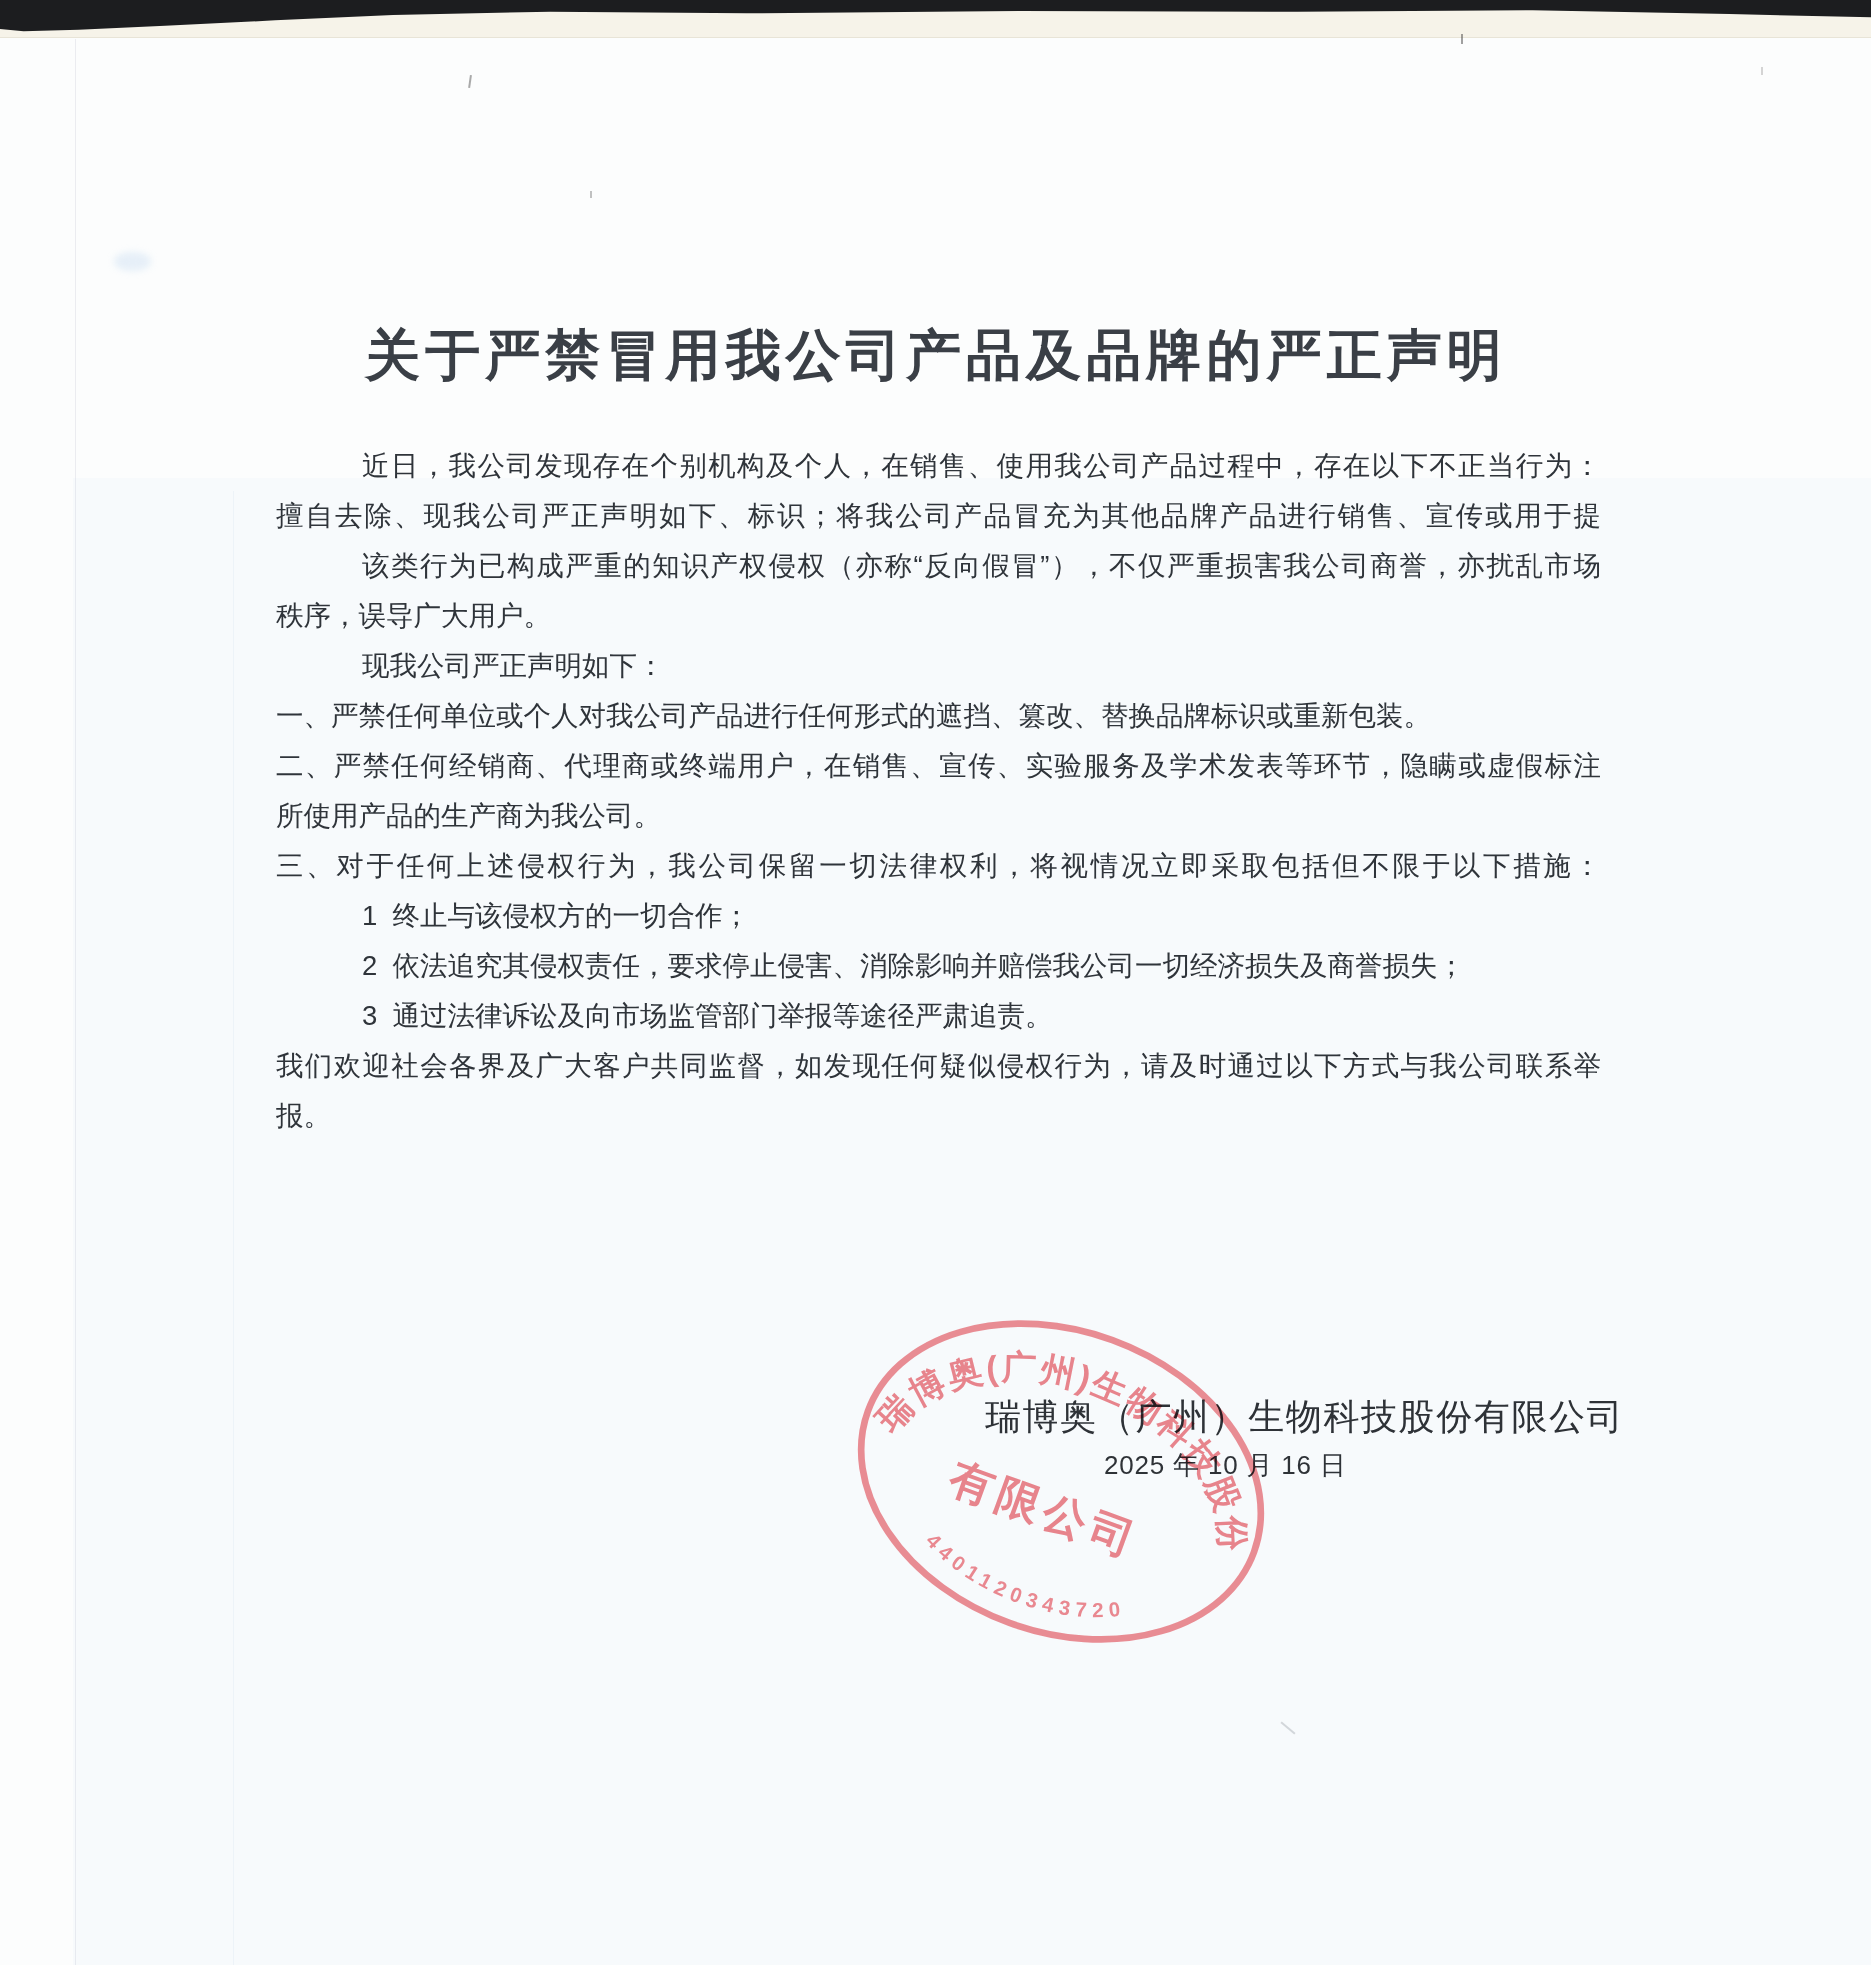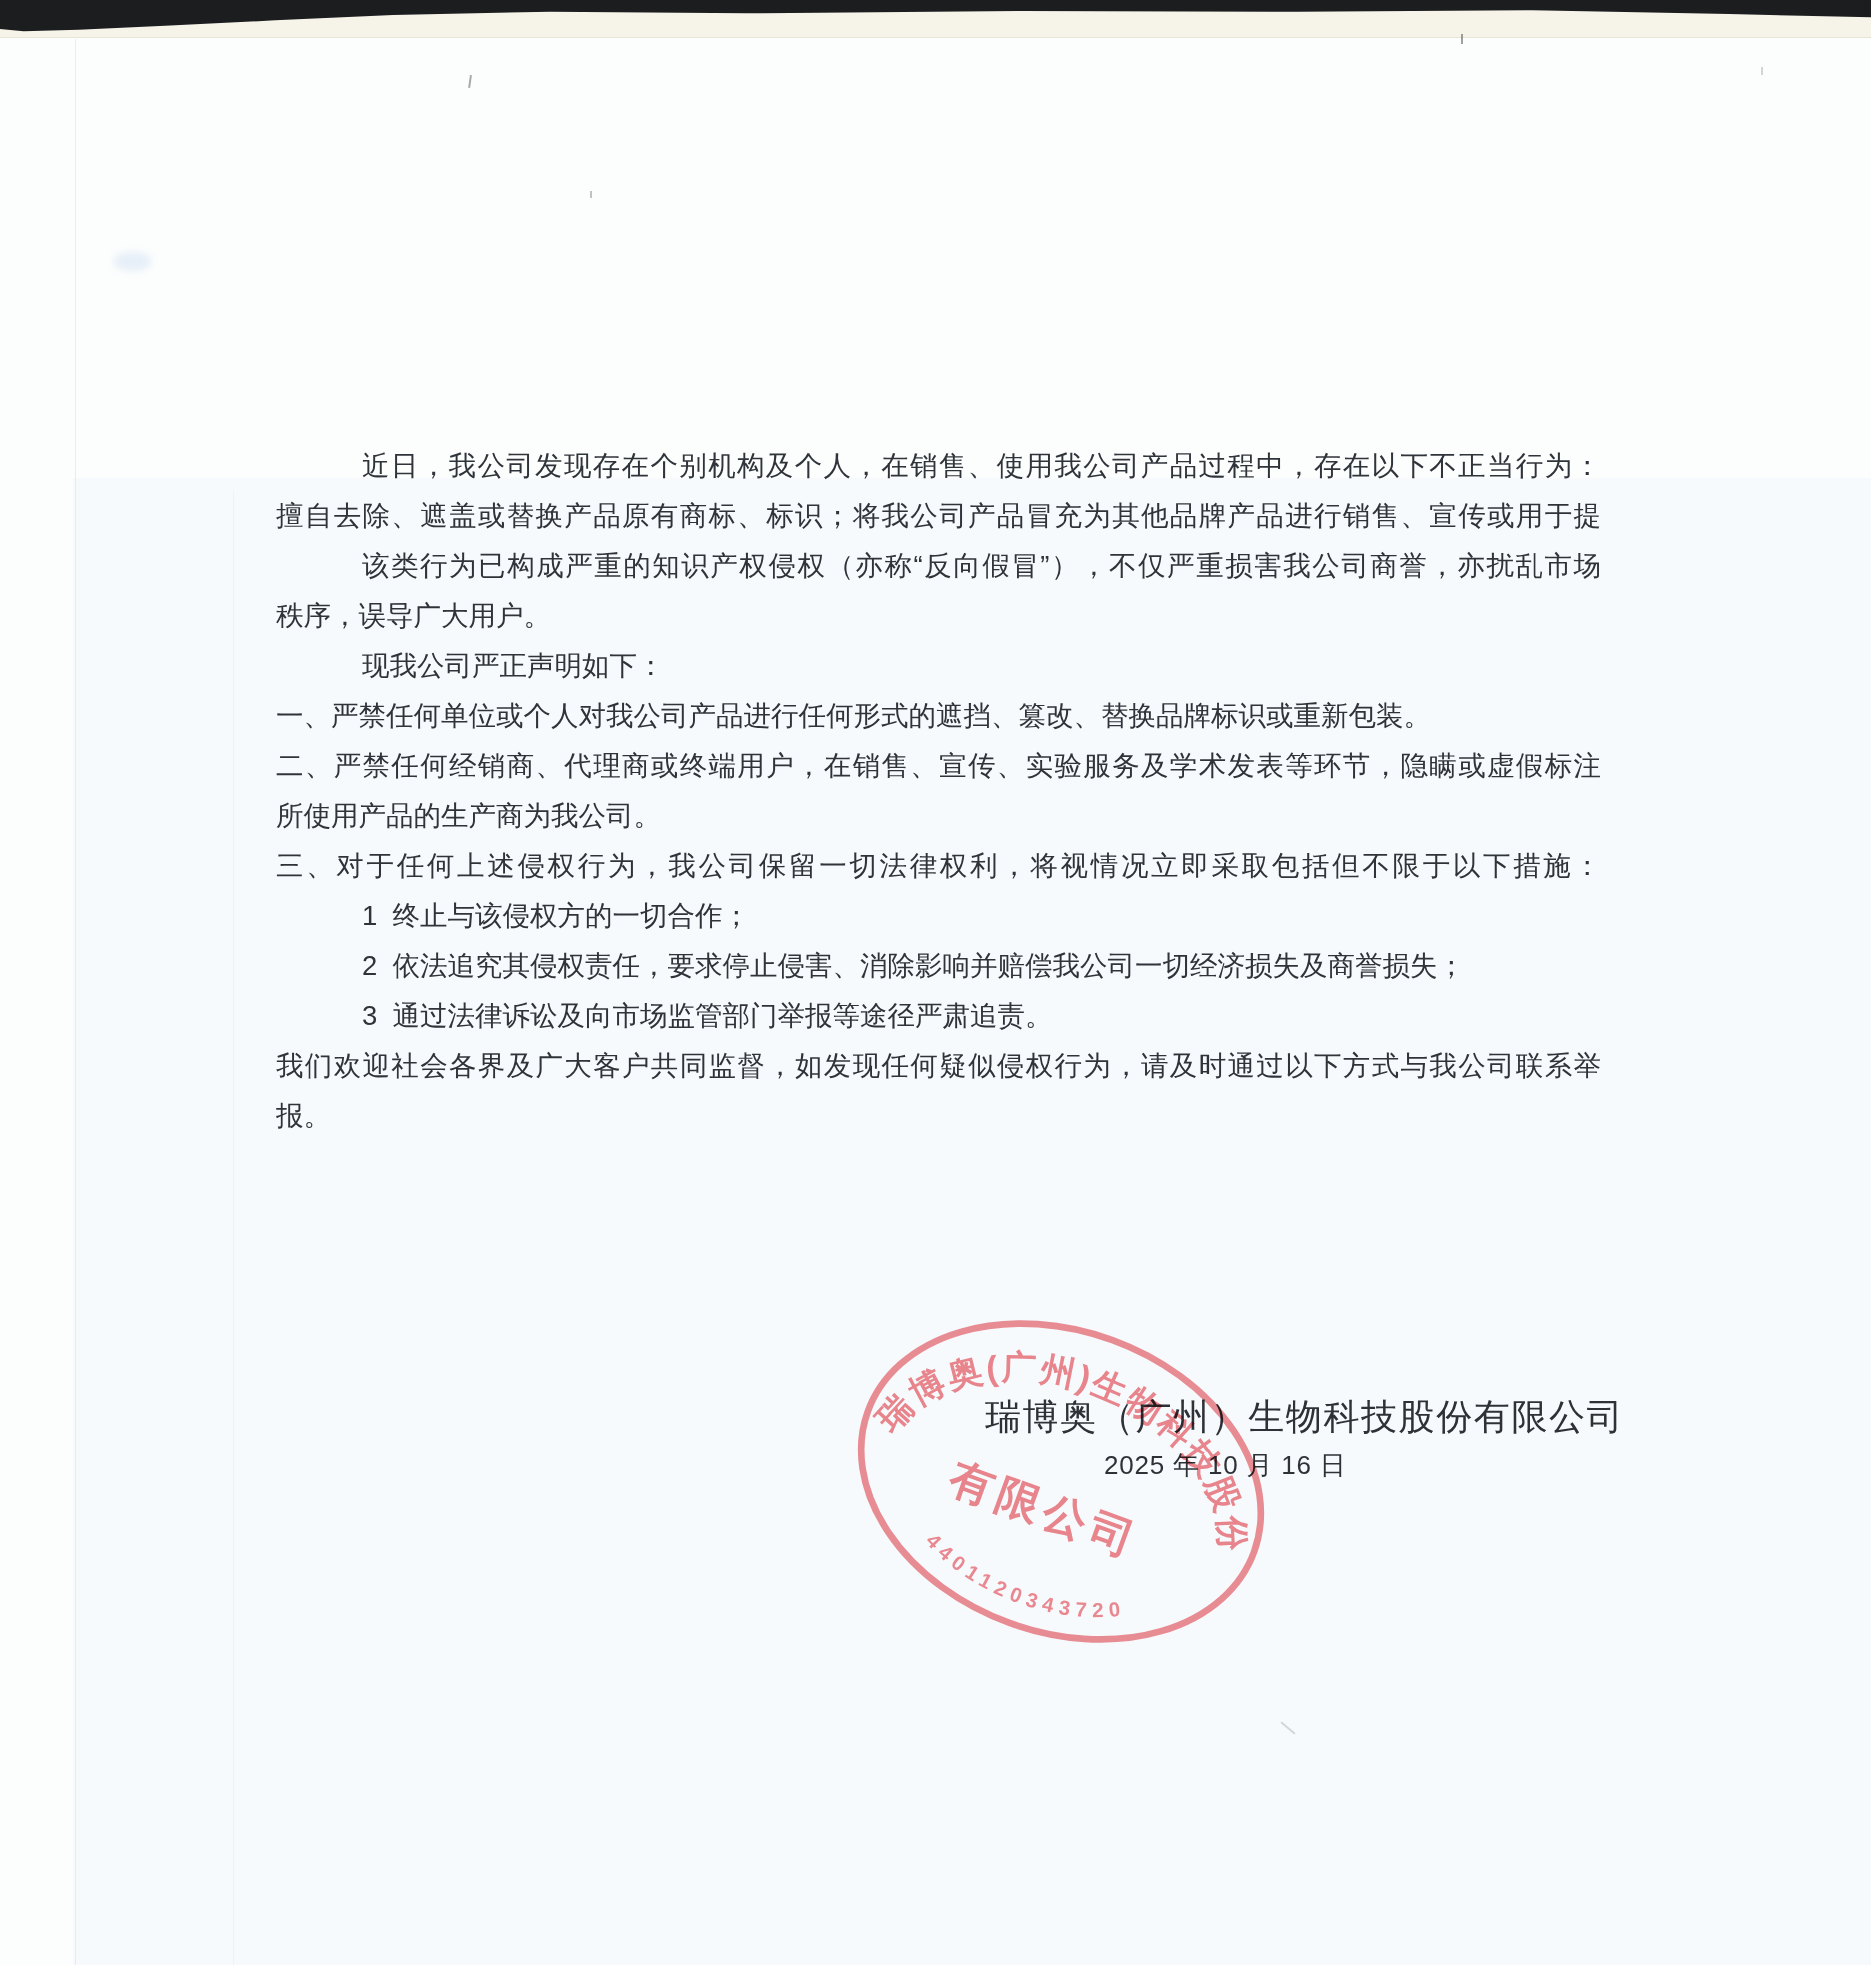--- a/index.html
+++ b/index.html
@@ -68,24 +68,25 @@
   <div id="page-seam"></div>
   <svg id="edge-band" viewBox="0 0 4763 120" preserveAspectRatio="none">
     <path d="M0,0 L4763,0 L4763,44 L4400,36 L3900,26 L3300,30 L2600,28 L1900,34 L1400,30 L1000,38 L700,52 L420,66 L200,76 L60,80 L0,74 Z" fill="#1c1d1f"></path>
   </svg>
 
   <div id="blue-wash"></div>
 
   <div id="left-edge-line"></div>
   <div id="mid-faint-line"></div>
 
+  <div id="doc-title">关于严禁冒用我公司产品及品牌的严正声明</div>
 
   <div id="body-lines">
       <div class="bline ind jst">近日，我公司发现存在个别机构及个人，在销售、使用我公司产品过程中，存在以下不正当行为：</div>
-      <div class="bline jst">擅自去除、遮盖或替换产品原有商标、标识；将我公司产品冒充为其他品牌产品进行销售、宣传或用于提</div>
+      <div class="bline jst">擅自去除、现我公司严正声明如下、标识；将我公司产品冒充为其他品牌产品进行销售、宣传或用于提</div>
       <div class="bline ind jst">该类行为已构成严重的知识产权侵权（亦称“反向假冒”），不仅严重损害我公司商誉，亦扰乱市场</div>
       <div class="bline">秩序，误导广大用户。</div>
       <div class="bline ind">现我公司严正声明如下：</div>
       <div class="bline">一、严禁任何单位或个人对我公司产品进行任何形式的遮挡、篡改、替换品牌标识或重新包装。</div>
       <div class="bline jst">二、严禁任何经销商、代理商或终端用户，在销售、宣传、实验服务及学术发表等环节，隐瞒或虚假标注</div>
       <div class="bline">所使用产品的生产商为我公司。</div>
       <div class="bline jst">三、对于任何上述侵权行为，我公司保留一切法律权利，将视情况立即采取包括但不限于以下措施：</div>
       <div class="bline ind">1&nbsp;&nbsp;终止与该侵权方的一切合作；</div>
       <div class="bline ind">2&nbsp;&nbsp;依法追究其侵权责任，要求停止侵害、消除影响并赔偿我公司一切经济损失及商誉损失；</div>
       <div class="bline ind">3&nbsp;&nbsp;通过法律诉讼及向市场监管部门举报等途径严肃追责。</div>

